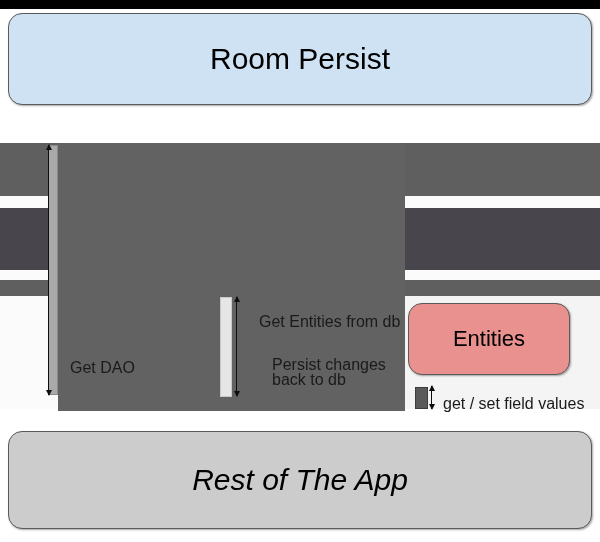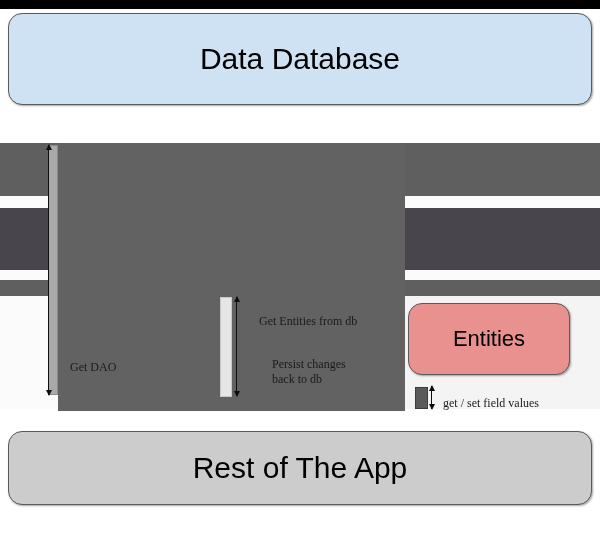--- a/index.html
+++ b/index.html
@@ -62,22 +62,22 @@
   }
   .node-dao{
     left:139px;top:204px;width:262px;height:65px;
     background:#97cb83;font-size:22px;border-radius:16px;
   }
   .node-entities{
     left:408px;top:303px;width:162px;height:72px;
     background:#e8918e;font-size:22px;border-radius:14px;
   }
   .node-rest{
-    left:8px;top:431px;width:584px;height:74px;
-    background:#cccccc;font-size:30px;
+    left:8px;top:431px;width:584px;height:98px;
+    background:#cccccc;font-size:30px;font-style:italic;
   }
 
   
   .act{position:absolute;box-sizing:border-box;}
   .act-left{
     left:48px;top:145px;width:10px;height:250px;
     background:#a9a9a9;border:1px solid #8a8a8a;
   }
   .act-mid{
     left:220px;top:297px;width:12px;height:100px;
@@ -98,25 +98,24 @@
   .arrowline .head.up{top:-1px;border-bottom:6px solid #0d0d0d;}
   .arrowline .head.down{bottom:-1px;border-top:6px solid #0d0d0d;}
 
   .line-left{left:48px;top:145px;height:250px;}
   .line-mid{left:236px;top:297px;height:99px;}
   .line-right{left:431px;top:386px;height:23px;}
 
   
   .elabel{
     position:absolute;
-    font-size:12px;
+    font-size:16px;
     color:#1a1a1a;
     line-height:15px;
     white-space:pre-line;
-    font-family:Liberation Serif, serif;
   }
   .lbl-getdao{left:70px;top:360px;}
   .lbl-getent{left:259px;top:314px;}
   .lbl-persist{left:272px;top:357px;}
   .lbl-getset{left:443px;top:396px;}
 </style>
 </head>
 <body>
 
 <div id="canvas">
@@ -129,21 +128,21 @@
   <div class="band band-white-2"></div>
   <div class="band band-gray-2"></div>
 
   <div class="light-panel-3"></div>
   <div class="light-panel"></div>
   <div class="light-panel-2"></div>
 
   <div class="gray-block"></div>
 
   <div class="node node-room">
-    <span>Data Database</span>
+    <span>Room Persist</span>
   </div>
 
 
   <div class="node node-entities">
     <span>Entities</span>
   </div>
 
   <div class="node node-rest">
     <span>Rest of The App</span>
   </div>

